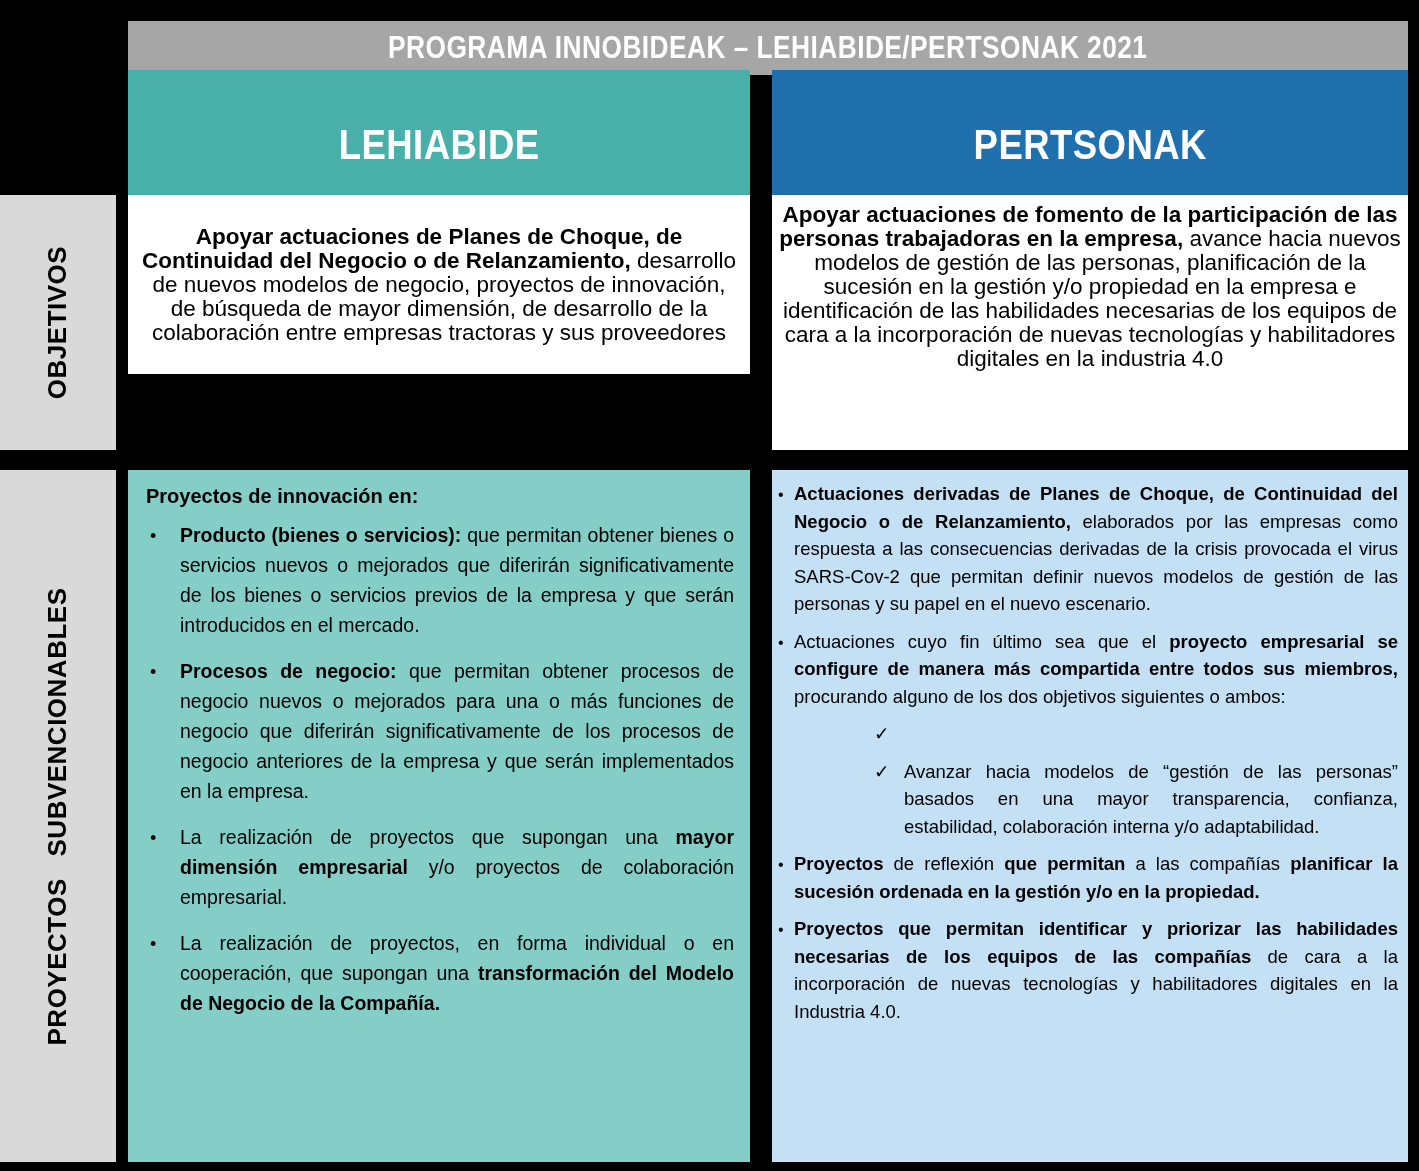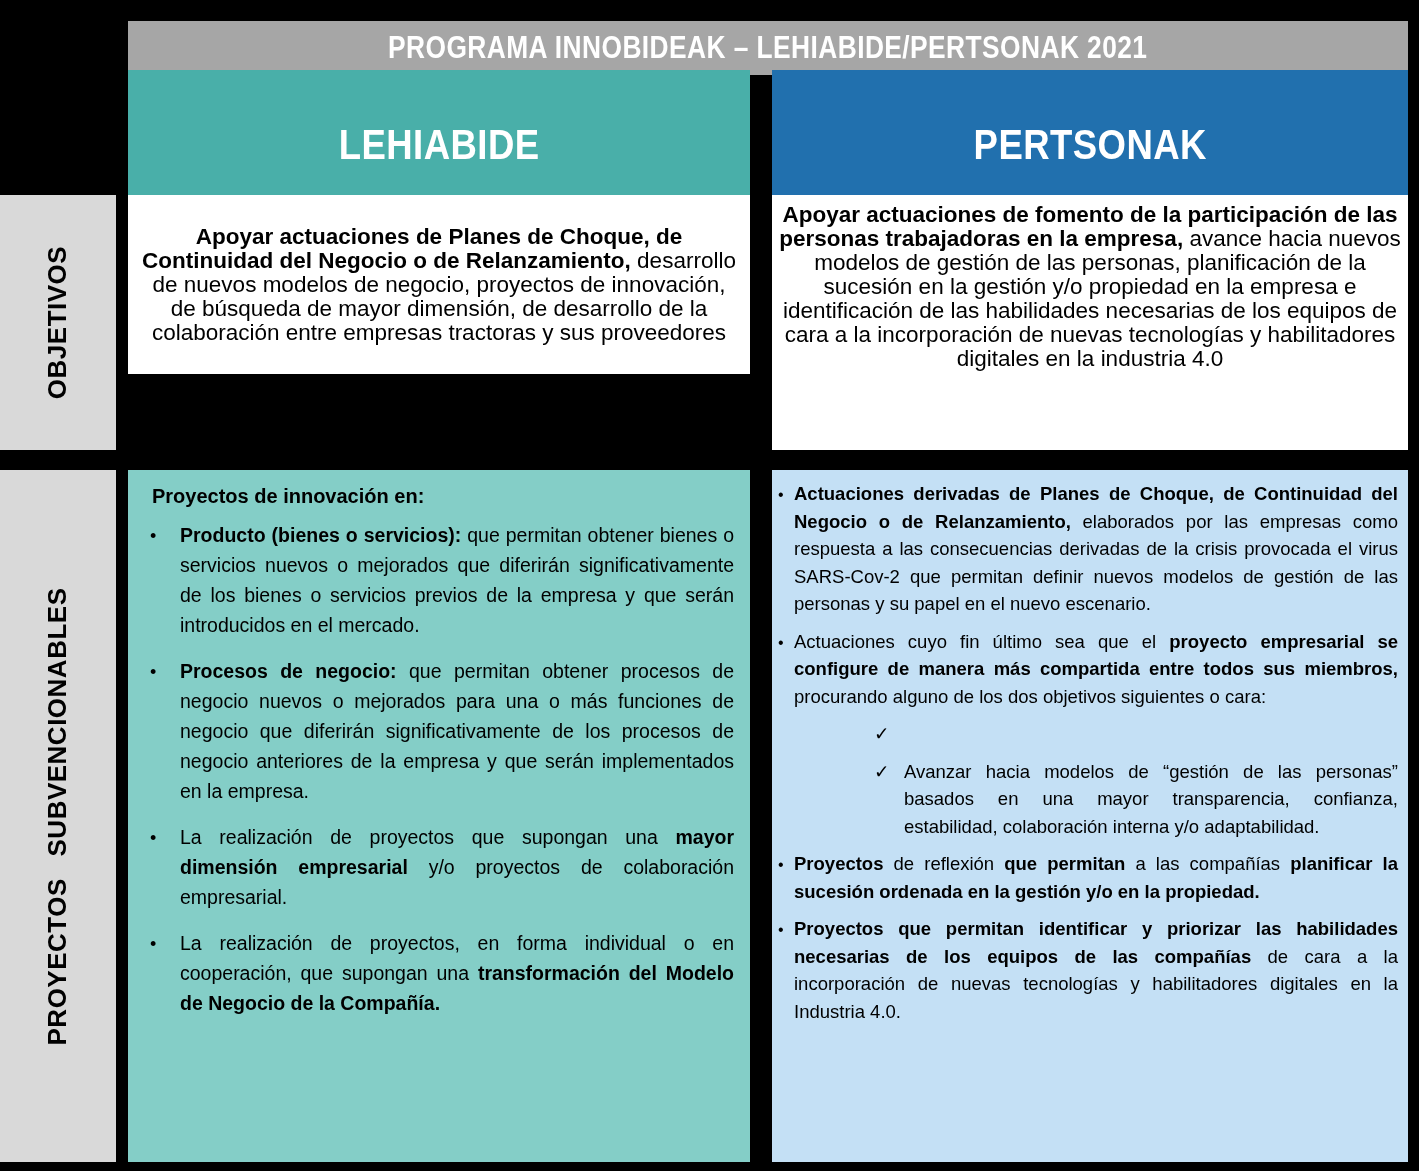--- a/index.html
+++ b/index.html
@@ -60,21 +60,21 @@
   .proj-left{
     left:128px;top:470px;width:622px;height:692px;
     background:var(--teal-light,#84cec7);
     padding:12px 16px 10px 16px;
   }
   .proj-right{
     left:772px;top:470px;width:636px;height:692px;
     background:var(--blue-light,#c4e0f5);
     padding:10px 10px 6px 6px;
   }
-  .intro{margin:0 0 10px 8px;font-size:20px;font-weight:bold;line-height:28px;}
+  .intro{margin:0 0 10px 2px;font-size:20px;font-weight:bold;line-height:28px;}
 
   .item{display:flex;align-items:flex-start;}
   .marker{flex:none;}
   .txt{flex:1;text-align:justify;}
 
   .proj-left .item{margin:0 0 16px 6px;font-size:19.5px;line-height:30px;}
   .proj-left .marker{width:30px;font-size:18px;padding-top:1px;}
 
   .proj-right .item{margin:0 0 10px 0;font-size:18.5px;line-height:27.5px;}
   .proj-right .item.bullet .marker{width:16px;font-size:16px;padding-top:1px;}
@@ -139,21 +139,21 @@
   </section>
 
   <section class="cell proj-right">
     <div class="list">
         <div class="item bullet">
           <span class="marker">•</span>
           <span class="txt"><b>Actuaciones derivadas de Planes de Choque, de Continuidad del Negocio o de Relanzamiento, </b><span>elaborados por las empresas como respuesta a las consecuencias derivadas de la crisis provocada el virus SARS-Cov-2 que permitan definir nuevos modelos de gestión de las personas y su papel en el nuevo escenario.</span></span>
         </div>
         <div class="item bullet">
           <span class="marker">•</span>
-          <span class="txt"><span>Actuaciones cuyo fin último sea que el </span><b>proyecto empresarial se configure de manera más compartida entre todos sus miembros, </b><span>procurando alguno de los dos objetivos siguientes o cara:</span></span>
+          <span class="txt"><span>Actuaciones cuyo fin último sea que el </span><b>proyecto empresarial se configure de manera más compartida entre todos sus miembros, </b><span>procurando alguno de los dos objetivos siguientes o ambos:</span></span>
         </div>
         <div class="item check">
           <span class="marker">✓</span>
         </div>
         <div class="item check">
           <span class="marker">✓</span>
           <span class="txt"><span>Avanzar hacia modelos de “gestión de las personas” basados en una mayor transparencia, confianza, estabilidad, colaboración interna y/o adaptabilidad.</span></span>
         </div>
         <div class="item bullet">
           <span class="marker">•</span>

